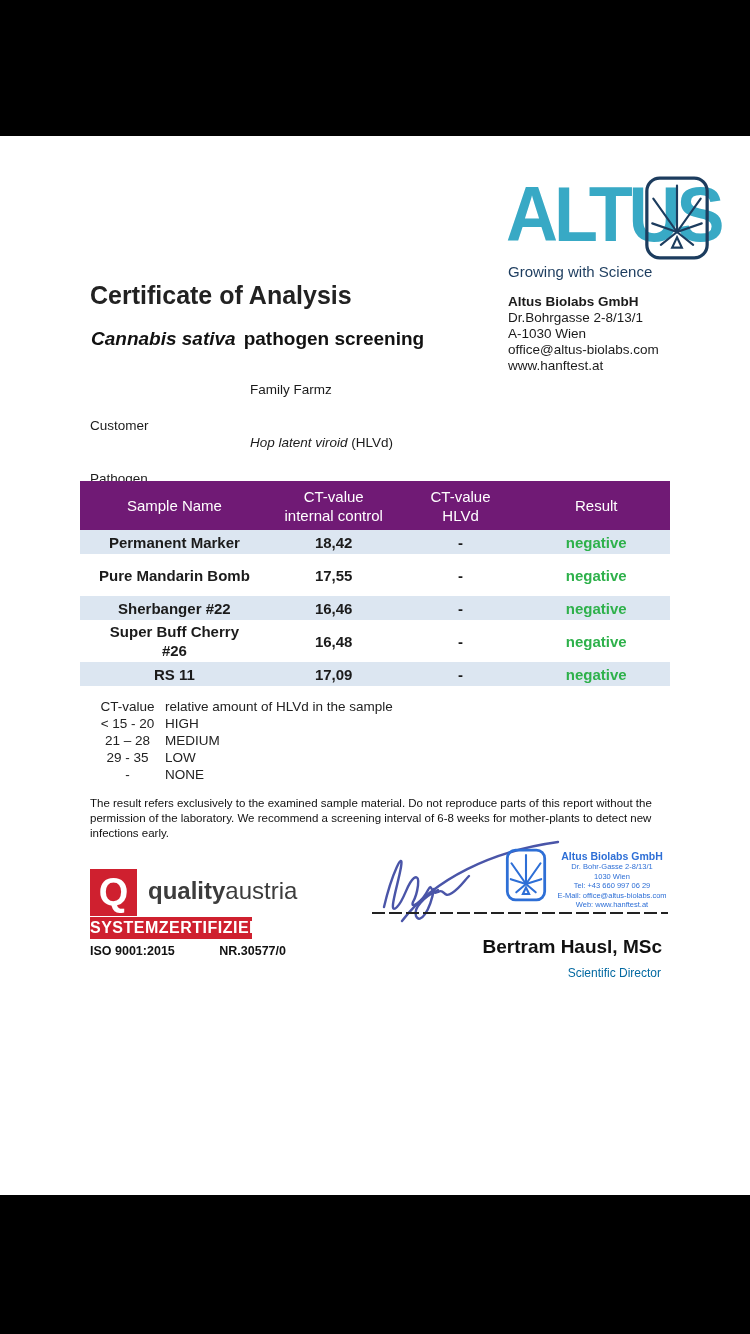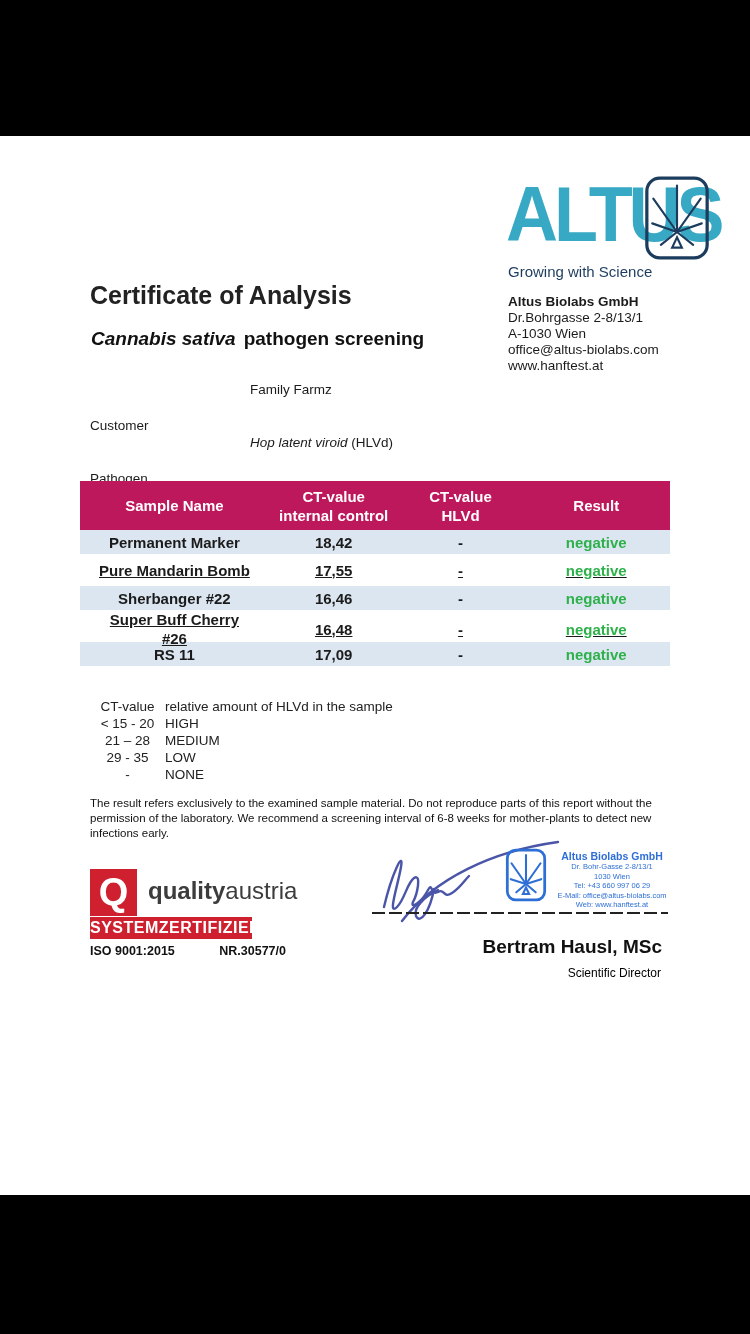--- a/index.html
+++ b/index.html
@@ -24,27 +24,27 @@
   .doc-subtitle .rest { margin-left:8px; }
 
   
   .info-block { position:absolute; left:90px; top:245px; font-size:13.5px; line-height:17px; color:#1b1b1b; }
   .info-row { display:flex; }
   .info-row .lbl { width:160px; font-weight:400;margin-top:36px; }
   .info-row .val .it { font-style:italic; }
 
   
   .results-table { position:absolute; left:80px; top:345px; width:590px; font-size:15px; }
-  .thead { display:grid; grid-template-columns:32% 22% 21% 25%; background:#be185d; color:#fff;
-    font-weight:700; height:49px; align-items:center; text-align:center; line-height:19px; }
+  .thead { display:grid; grid-template-columns:32% 22% 21% 25%; background:#701a75; color:#fff;
+    font-weight:400; height:49px; align-items:center; text-align:center; line-height:19px; }
   .thead .th span { display:block; }
   .trow { display:grid; grid-template-columns:32% 22% 21% 25%; align-items:center; text-align:center;
     font-weight:700; color:#1b1b1b; line-height:19px; }
   .trow.h1 { height:24px; }
-  .trow.h2 { height:32px;text-decoration:underline; }
+  .trow.h2 { height:42px; }
   .trow.stripe { background:#dce6f1; }
   .trow .sample { padding:0 18px; }
   .trow .result { color:#2eb14b; }
 
   
   .legend { position:absolute; left:90px; top:562px; font-size:13.5px; line-height:17px; color:#222; }
   .legend .lrow { display:flex; }
   .legend .term { width:75px; text-align:center; }
   .legend .desc { margin-left:0; }
 
@@ -63,21 +63,21 @@
 
   
   .sig-svg { position:absolute; left:372px; top:703px; }
   .stamp { position:absolute; left:505px; top:712px; width:166px; display:flex; gap:6px; align-items:flex-start; }
   .stamp-text { width:118px; text-align:center; color:#2e6fd6; line-height:9.5px; padding-top:2px; }
   .stamp-text .sn { font-weight:700; font-size:10.5px; line-height:12px; }
   .stamp-text .sl { font-size:7.5px; }
   .sig-line { position:absolute; left:372px; top:776px; width:296px; height:2px;
     background:repeating-linear-gradient(90deg,#222 0 13px,transparent 13px 17px); }
   .signatory-name { position:absolute; right:88px; top:800px; font-size:19px; font-weight:700; color:#111; }
-  .signatory-role { position:absolute; right:89px; top:830px; font-size:12px; color:#000000; }
+  .signatory-role { position:absolute; right:89px; top:830px; font-size:12px; color:#0369a1; }
 </style>
 </head>
 <body>
 
 <div class="screen">
   <div class="page">
 
     <div class="wordmark">ALTUS</div>
     <svg class="brand-icon" width="66" height="84" viewBox="0 0 60 78">
       <rect x="2" y="2" width="56" height="74" rx="12" fill="none" stroke="#1c3c5e" stroke-width="3"></rect>

